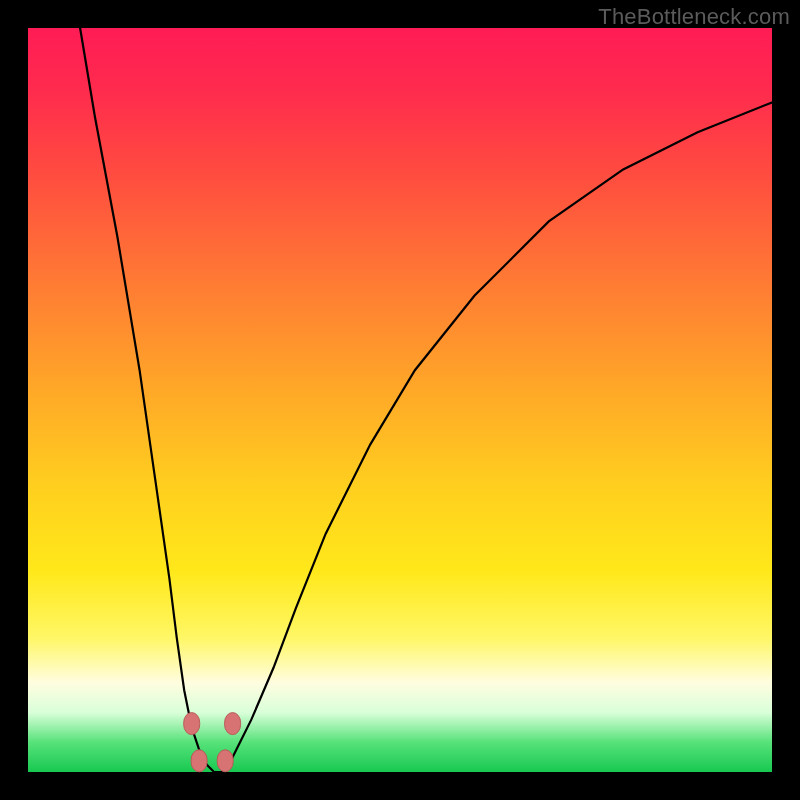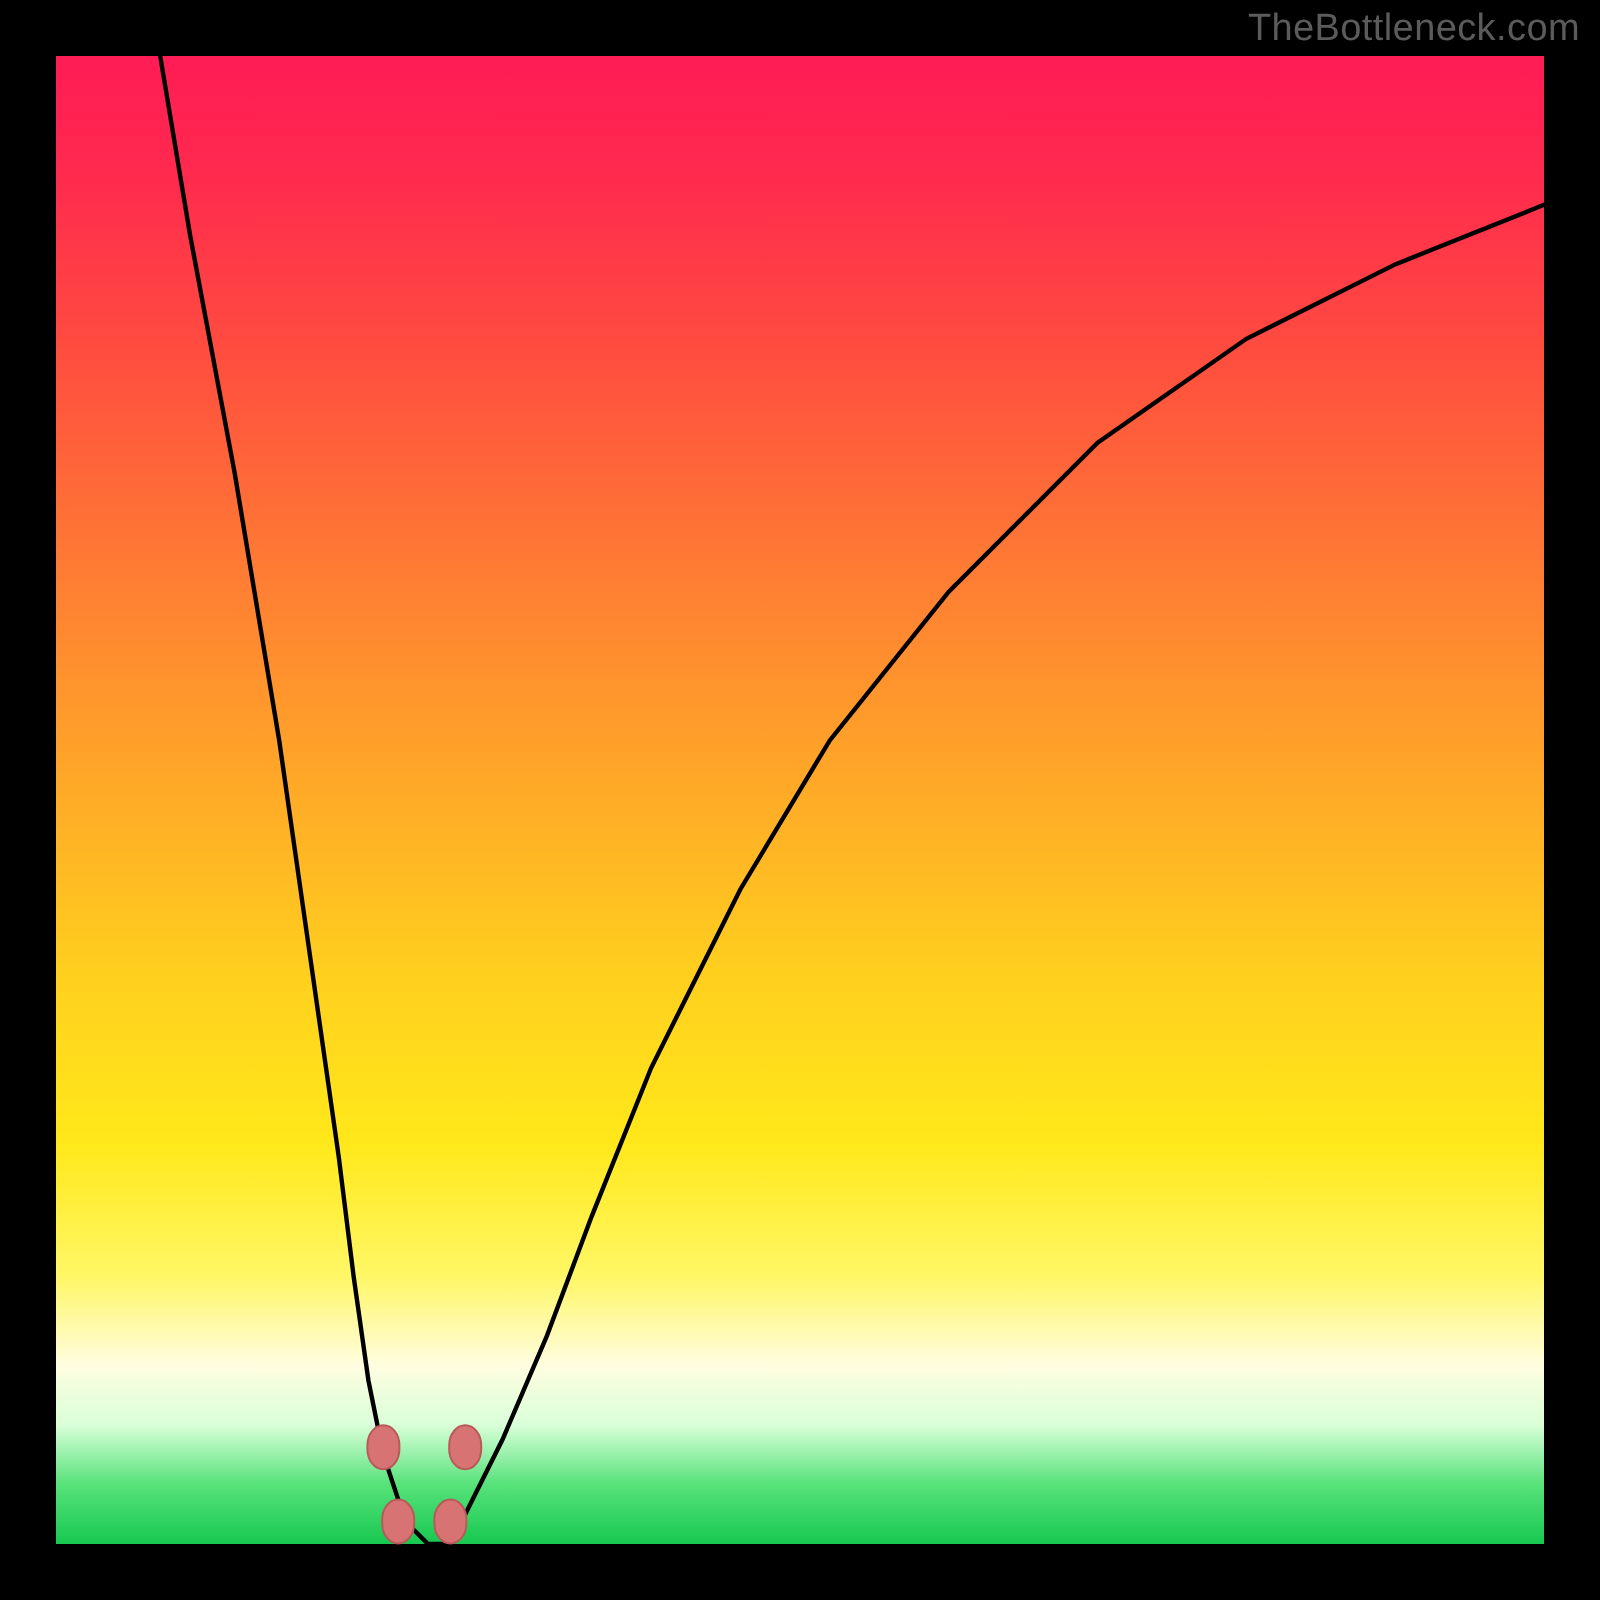--- a/index.html
+++ b/index.html
@@ -38,21 +38,21 @@
       #d9ffd9 92%,
       #57e27a 96%,
       #17c850 100%
     );
   }
   .watermark {
     position: absolute;
     top: 4px;
     right: 10px;
     color: #5b5b5b;
-    font-size: 19px;
+    font-size: 22px;
     font-weight: 500;
     letter-spacing: 0.2px;
     user-select: none;
   }
   svg.curve {
     position: absolute;
     left: 0;
     top: 0;
     width: 744px;
     height: 744px;

